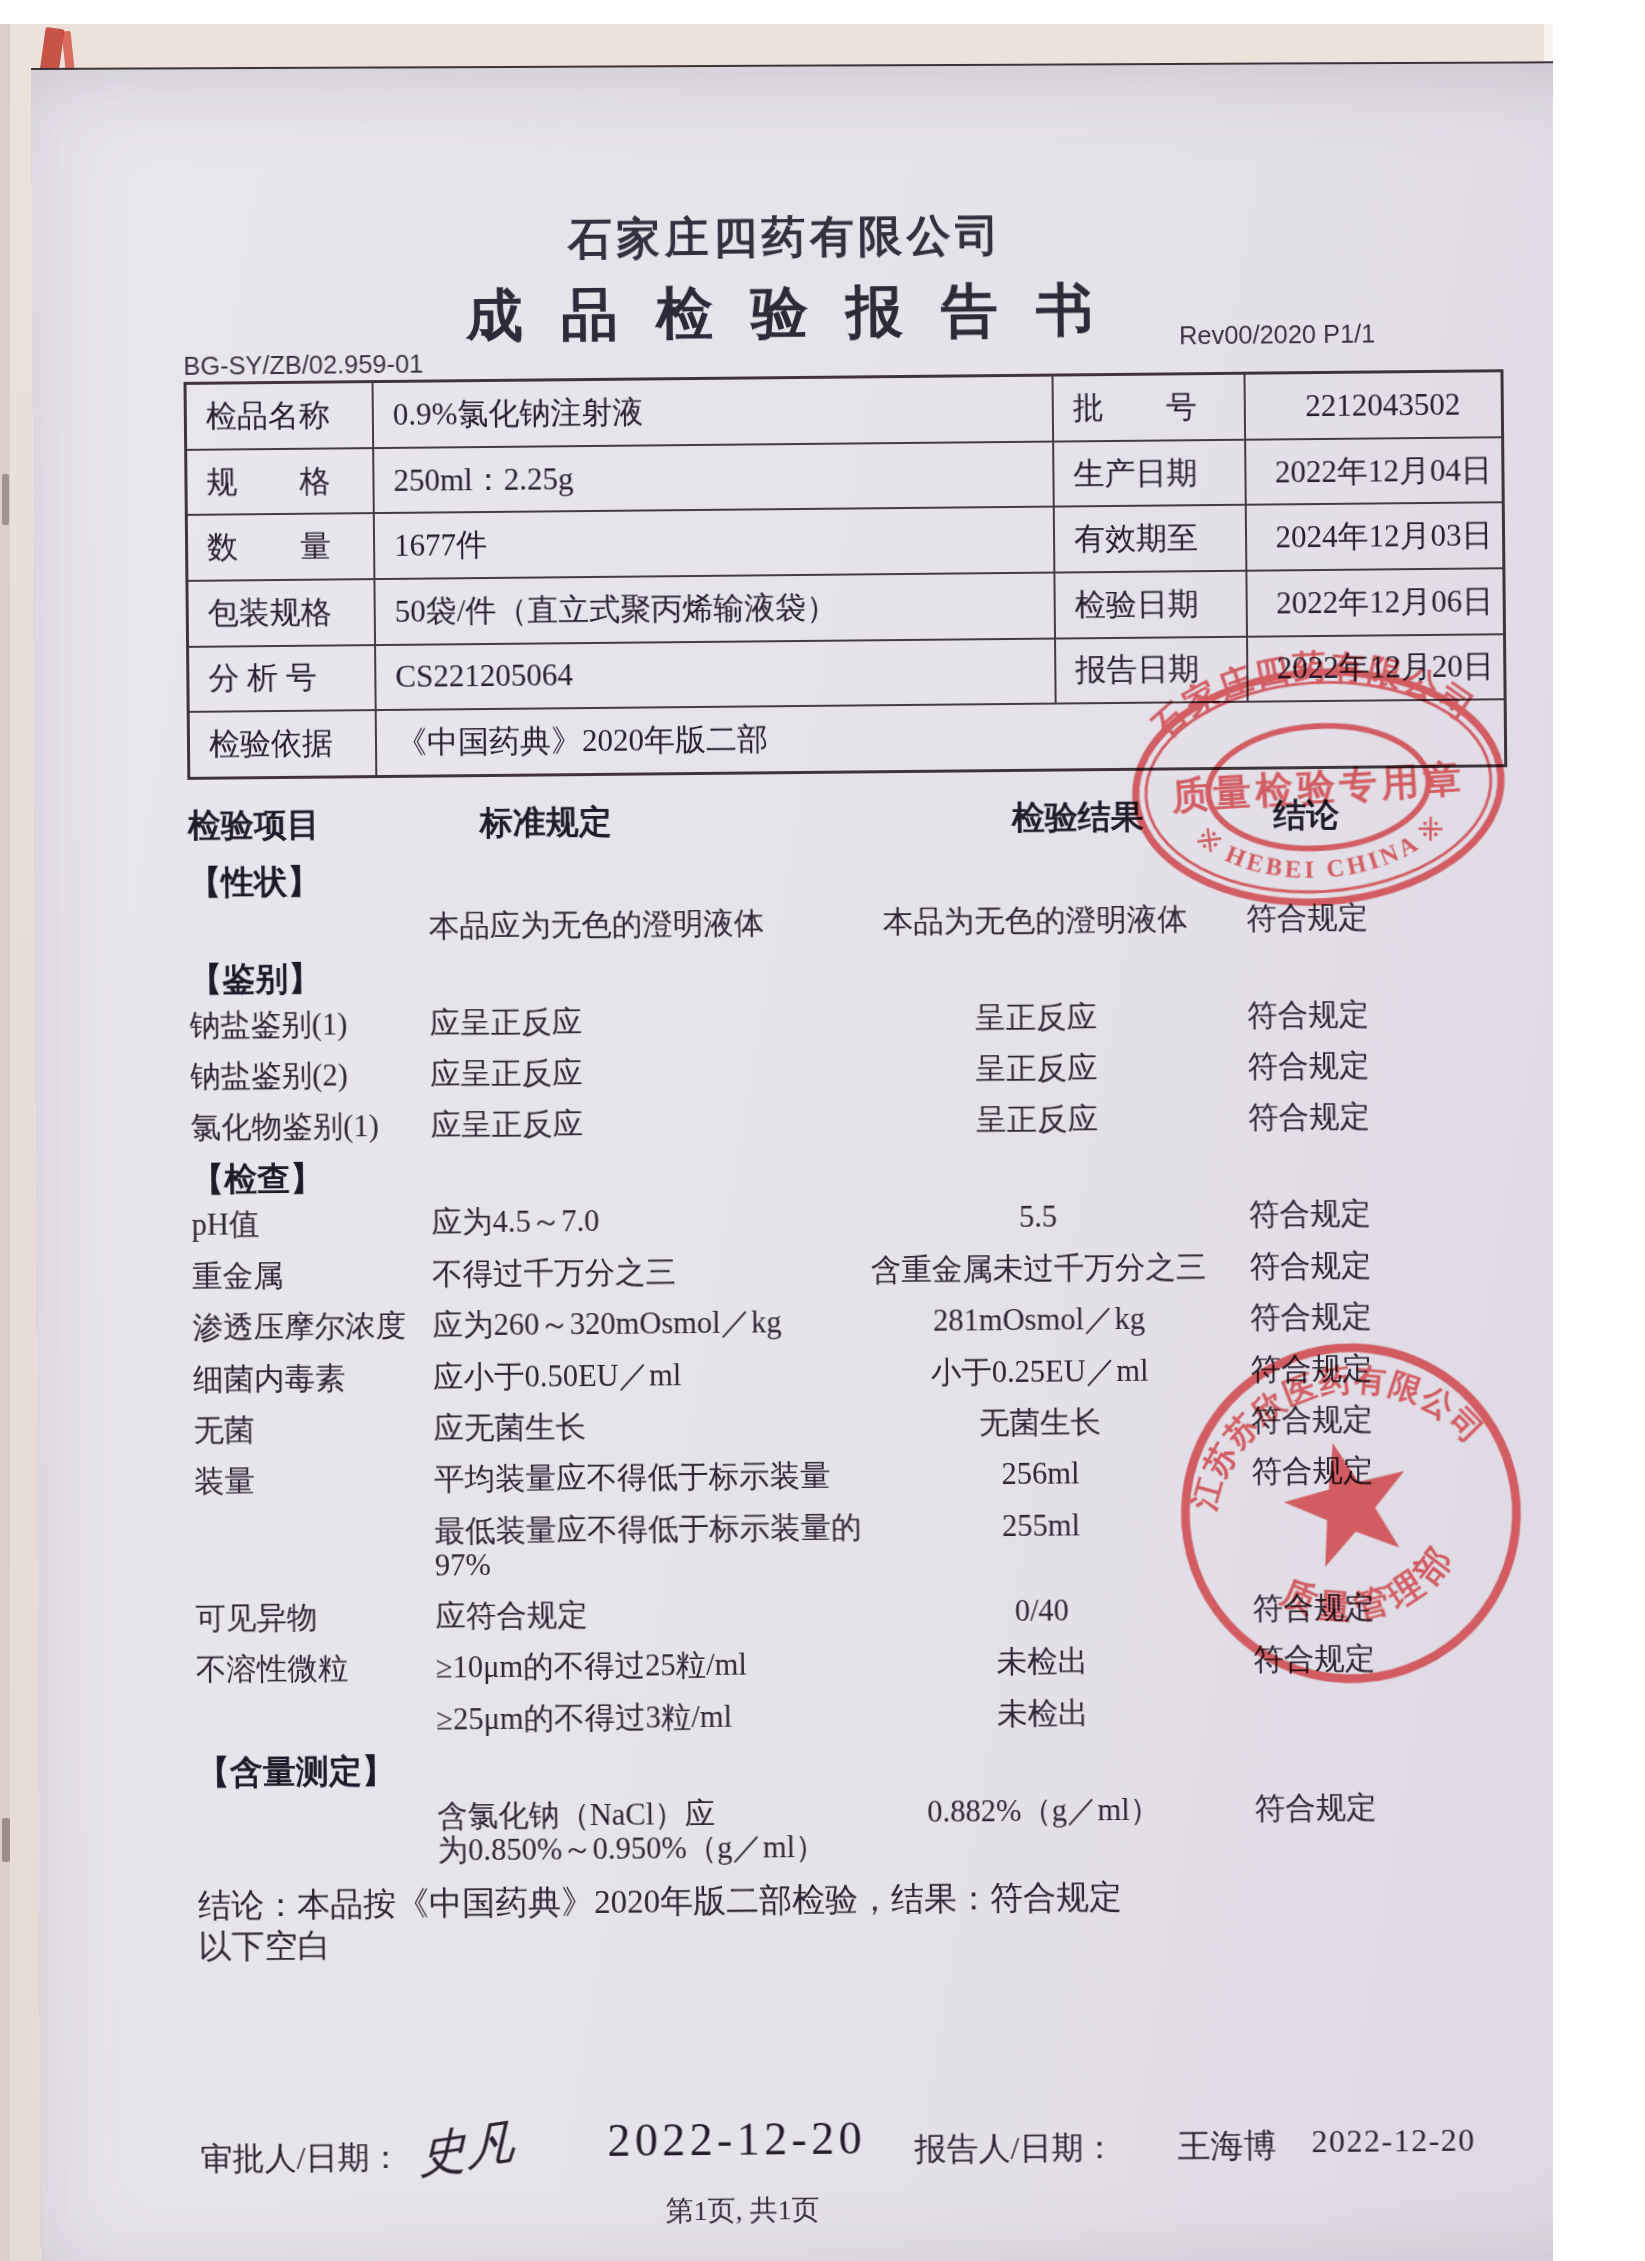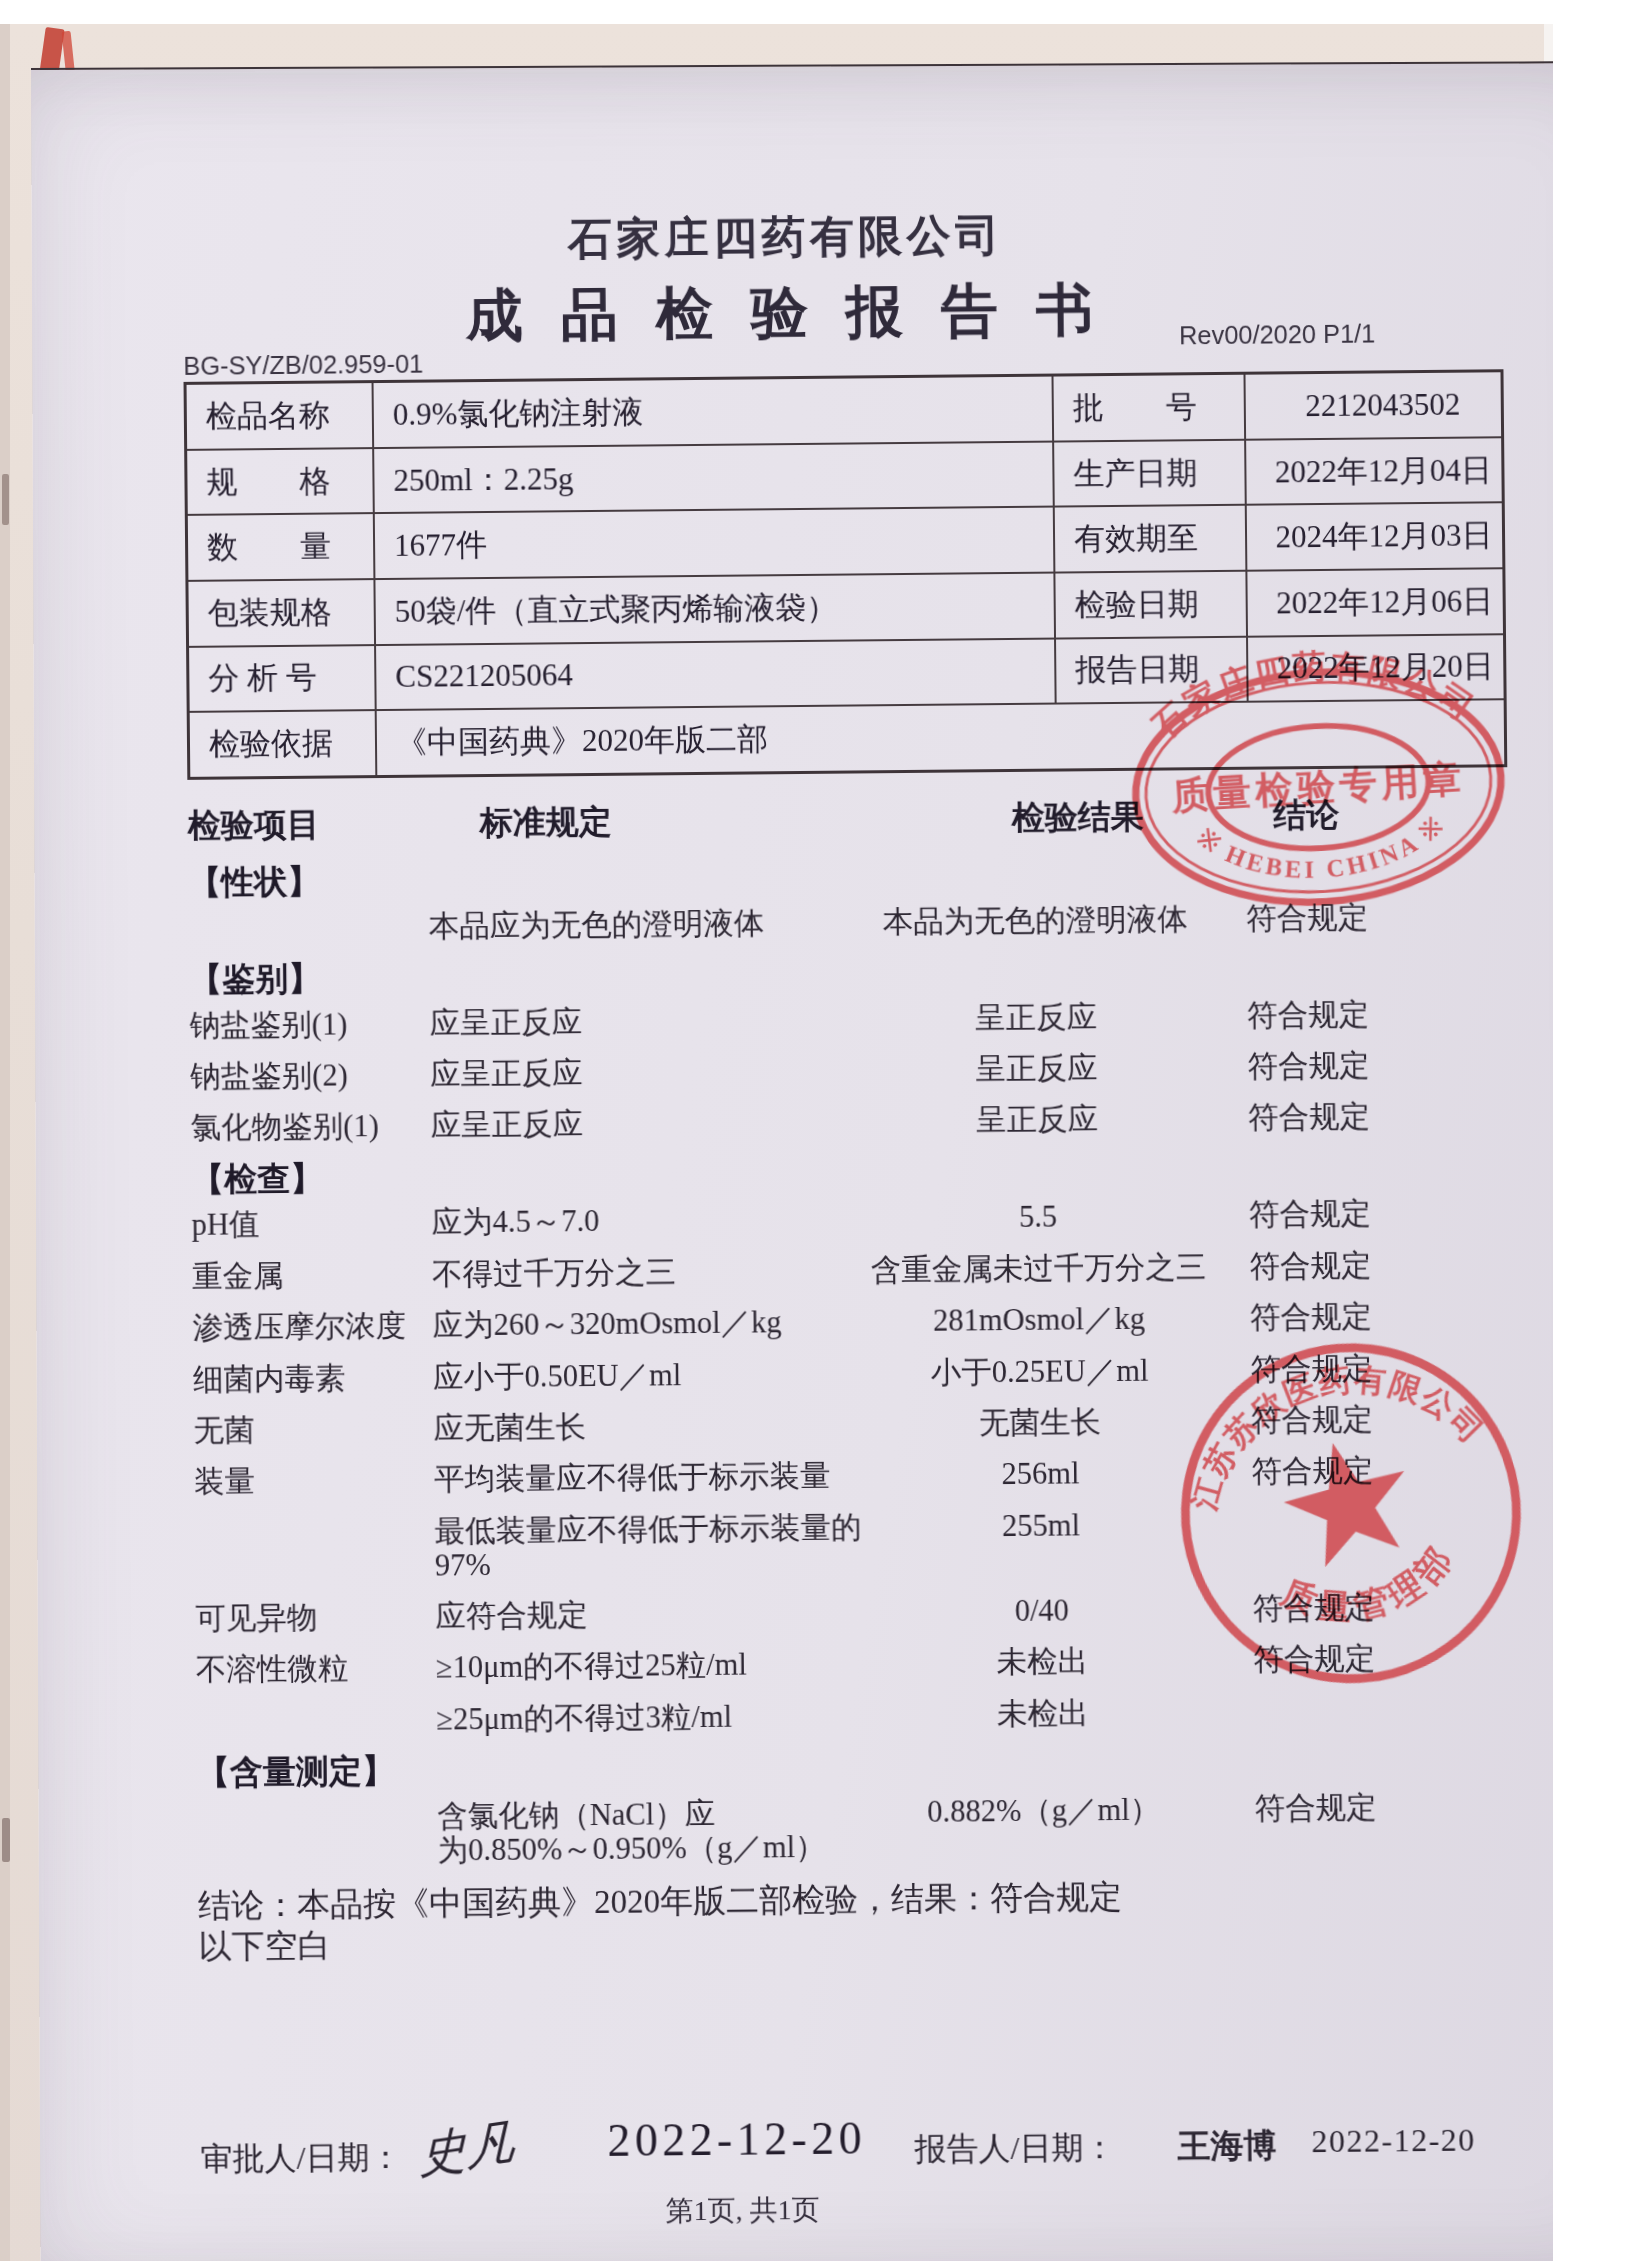--- a/index.html
+++ b/index.html
@@ -53,21 +53,21 @@
   .two-line div{display:block;}
   .conclusion-line{margin:19px 0 7.3px 0;font-size:33px;}
   .below-blank{font-size:33px;}
 
   .signoff{position:absolute;left:153px;top:2046px;width:1278px;height:87px;}
   .s-lab{position:absolute;left:0;top:20.3px;font-size:32px;}
   .s-sig{position:absolute;left:218px;top:1.5px;font-size:48px;font-style:italic;
          transform:rotate(-8deg) skewX(-8deg);color:#2b2531;}
   .s-date1{position:absolute;left:407px;top:0px;font-size:46px;letter-spacing:4.4px;color:#231d2c;}
   .r-lab{position:absolute;left:714px;top:17.4px;font-size:32px;}
-  .r-name{position:absolute;left:977px;top:16px;font-size:33px;font-weight:bold;}
+  .r-name{position:absolute;left:977px;top:16px;font-size:33px;}
   .r-date{position:absolute;left:1111px;top:16px;font-size:32px;letter-spacing:1.5px;}
 
   .page-footer{position:absolute;left:0;right:0;top:2125px;text-align:center;
                transform:translateX(-109px);font-size:28px;color:#342e3c;}
 
   .stamp{position:absolute;mix-blend-mode:multiply;opacity:.88;}
   .stamp text{fill:#cf4a50;}
 </style>
 </head>
 <body>

